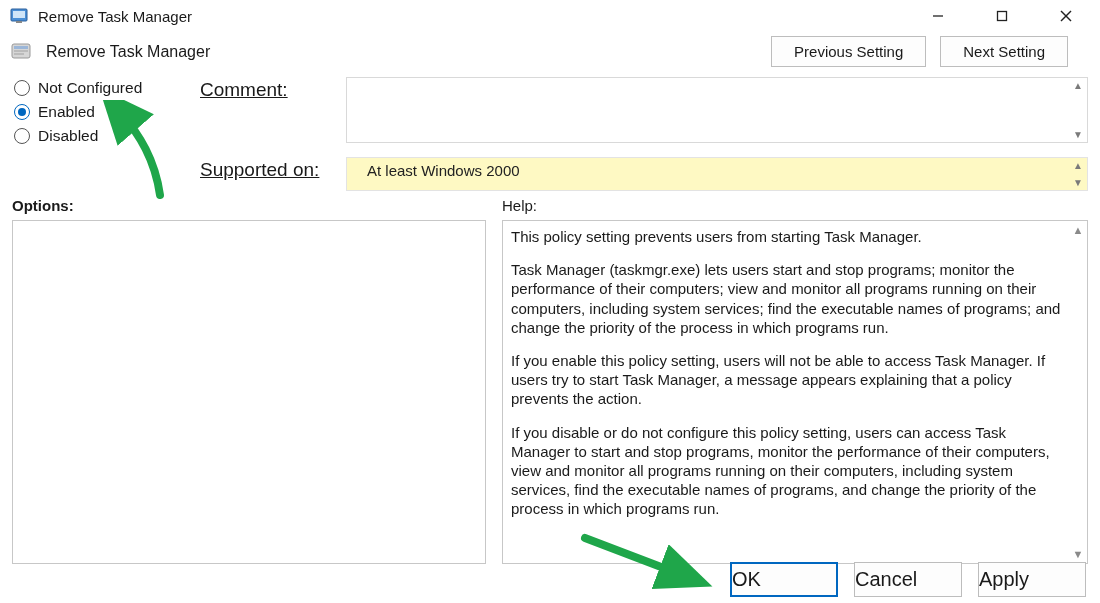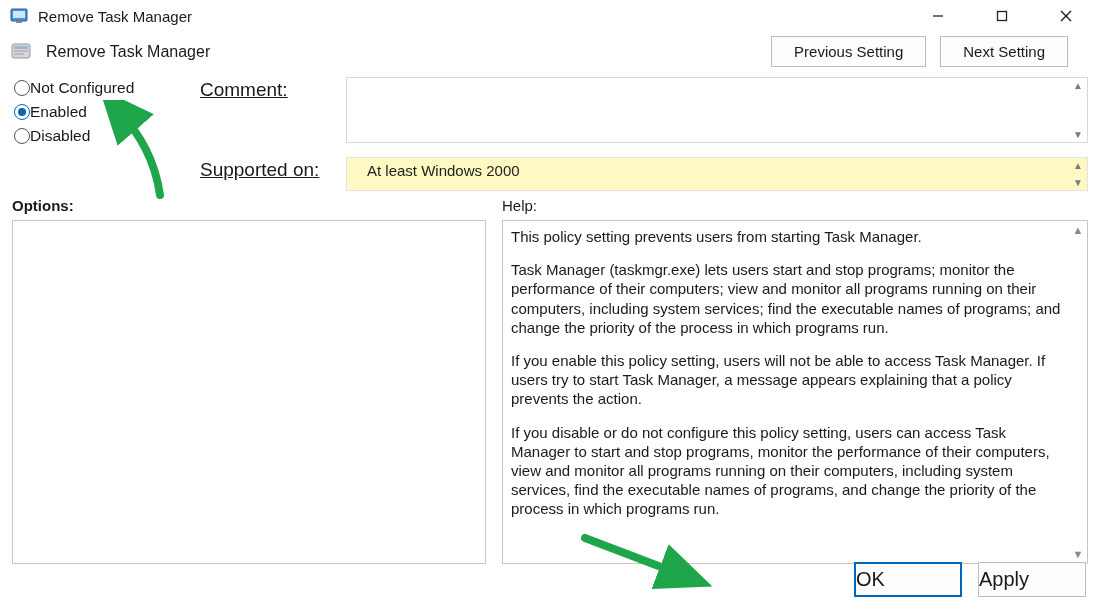--- a/index.html
+++ b/index.html
@@ -72,20 +72,21 @@
     display: flex;
     margin-top: 10px;
   }
   .radiogroup {
     width: 200px;
     padding-left: 14px;
   }
   .radioitem {
     display: flex;
     align-items: center;
+    gap: 8px;
     margin: 2px 0 6px 0;
     font-size: 15.5px;
     cursor: default;
   }
   .radiocircle {
     width: 16px; height: 16px;
     border: 1.5px solid #555;
     border-radius: 50%;
     position: relative;
     flex: 0 0 16px;
@@ -301,20 +302,21 @@
       <div class="vscroll">
         <span>▲</span>
         <span>▼</span>
       </div>
     </div>
   </div>
 </div>
 
 <div class="footerbtns">
   <div class="dlgbtn primary">OK</div>
+  <div class="dlgbtn">Cancel</div>
   <div class="dlgbtn">Apply</div>
 </div>
 
 <svg class="annotation" style="left:100px; top:100px;" width="90" height="110" viewBox="0 0 90 110">
   <defs>
     <marker id="ah1" markerWidth="8" markerHeight="8" refX="3" refY="3" orient="auto">
       <path d="M0,0 L0,6 L7,3 z" fill="#1fa64a"></path>
     </marker>
   </defs>
   <path d="M60,95 C55,60 40,35 20,12" stroke="#1fa64a" stroke-width="8" fill="none" marker-end="url(#ah1)" stroke-linecap="round"></path>

